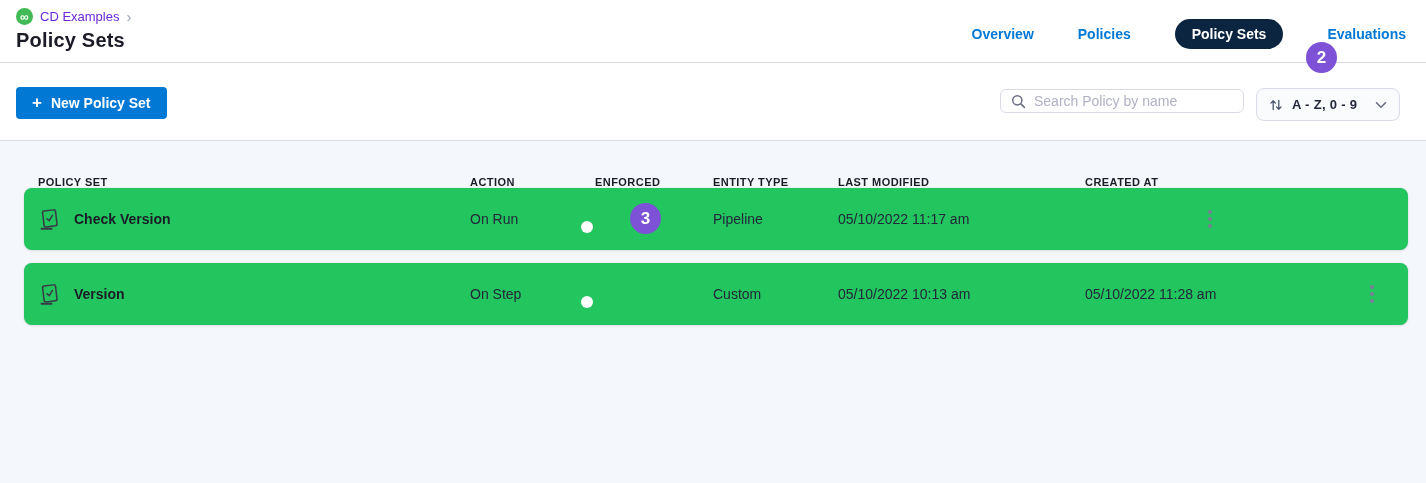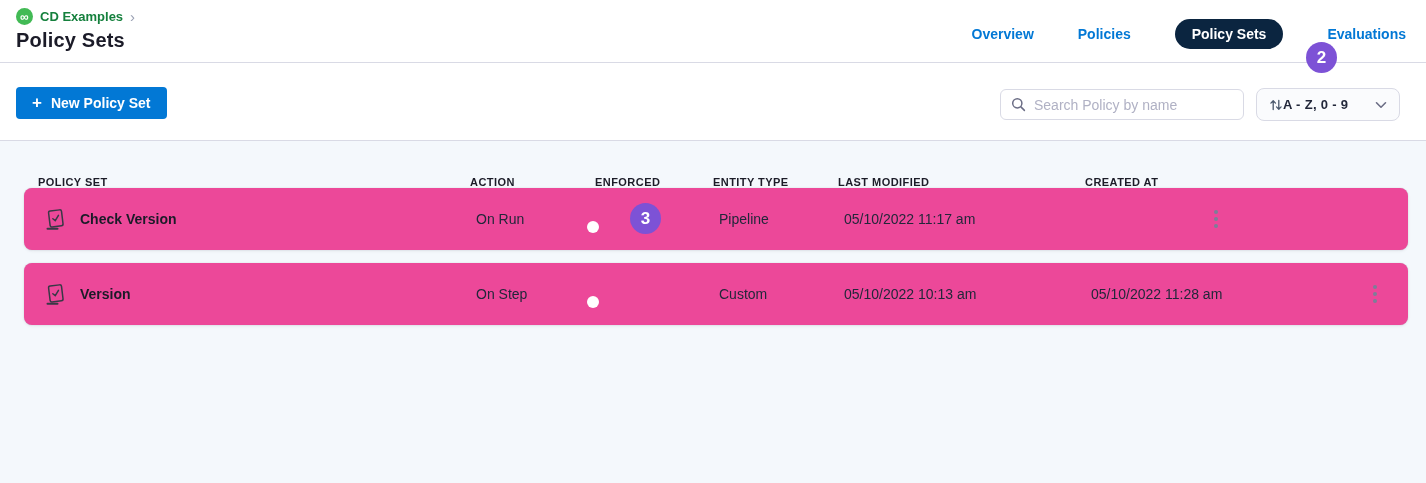--- a/index.html
+++ b/index.html
@@ -9,48 +9,48 @@
     background:#ffffff;
     position:relative;
     overflow:hidden;
     color:#1b1b28;
   }
   
   .header { position:relative; height:63px; background:#fff; border-bottom:1px solid #d9dae5; }
   .breadcrumb { position:absolute; left:16px; top:8px; display:flex; align-items:center; gap:7px; font-size:13px; }
   .cd-icon { width:17px; height:17px; border-radius:50%; background:#42ba55; color:#fff;
              display:flex; align-items:center; justify-content:center; font-size:12px; font-weight:700; line-height:1; }
-  .crumb-link { color:#15803d; text-decoration:none; font-weight:700; cursor:pointer; }
+  .crumb-link { color:#6d28d9; text-decoration:none; font-weight:400; cursor:pointer; }
   .crumb-chevron { color:#9aa0b3; font-size:15px; line-height:1; margin-top:-1px; }
   .page-title { position:absolute; left:16px; top:29px; font-size:20px; font-weight:700; color:#1b1b28; letter-spacing:.2px; }
   .nav { position:absolute; right:20px; top:19px; display:flex; align-items:center; gap:44px;margin-left:39px; }
   .nav-link { color:#0278d5; font-size:14px; font-weight:600; text-decoration:none; cursor:pointer; }
   .nav-pill { background:#0b2540; color:#fff; font-size:14px; font-weight:700; padding:7px 17px; border-radius:17px; cursor:pointer; }
   .count-badge { position:absolute; width:31px; height:31px; border-radius:50%; background:#7d52d6; color:#fff;
                  font-size:17px; font-weight:700; display:flex; align-items:center; justify-content:center; z-index:10; }
   .badge-nav { left:1306px; top:42px; }
   
   .toolbar { position:relative; height:78px; background:#fff; border-bottom:1px solid #d9dae5; }
   .btn-new { position:absolute; left:16px; top:24px; height:32px; display:flex; align-items:center; gap:9px;
              background:#0278d5; color:#fff; border:none; border-radius:4px; padding:0 16px;
              font-family:inherit; font-size:14px; font-weight:700; cursor:pointer; }
   .btn-new .plus { font-size:17px; font-weight:700; line-height:1; margin-top:-1px; }
-  .search-box { position:absolute; right:182px; top:26px; width:244px; height:31px; background:#fff;
+  .search-box { position:absolute; right:182px; top:26px; width:244px; height:24px; background:#fff;
                 border:1px solid #d9dae5; border-radius:6px; display:flex; align-items:center; gap:8px; padding:0 10px; }
   .search-box input { border:none; outline:none; flex:1; font-family:inherit; font-size:14px; color:#22273a; background:transparent; }
   .search-box input::placeholder { color:#b0b1c4; }
   .sort-box { position:absolute; right:26px; top:25px; width:144px; height:33px; background:#fafbfd;
-              border:1px solid #d9dae5; border-radius:8px; display:flex; align-items:center; padding:12px 12px; cursor:pointer; }
+              border:1px solid #d9dae5; border-radius:8px; display:flex; align-items:center; gap:9px; padding:12px 12px; cursor:pointer; }
   .sort-label { font-size:13px; font-weight:700; color:#22273a; flex:1; letter-spacing:.3px; }
   
   .table-section { position:relative; height:342px; background:#f4f8fc; padding:35px 18px 0 24px; }
   .grid { display:grid; grid-template-columns:432px 125px 118px 125px 247px 250px 1fr; align-items:center; }
   .table-header { padding-left:14px; }
   .th { font-size:11px; font-weight:700; color:#1c1c28; letter-spacing:.45px; }
-  .card { position:relative; width:1384px; height:62px; background:#ec4899; border-radius:8px; padding-left:20px;
+  .card { position:relative; width:1384px; height:62px; background:#22c55e; border-radius:8px; padding-left:14px;
           box-shadow:0 0 1px rgba(40,41,61,.25), 0 1px 3px rgba(96,97,112,.12); margin-bottom:13px; cursor:pointer; }
   .name-cell { display:flex; align-items:center; gap:13px; }
   .row-name { font-size:14px; font-weight:700; color:#1b1b28; }
   .cell { font-size:14px; color:#22273a; }
   .toggle { width:29px; height:16px; border-radius:9px; background:#0278d5; position:relative; cursor:pointer; }
   .toggle::after { content:""; position:absolute; top:2px; right:2px; width:12px; height:12px; border-radius:50%; background:#fff; }
   .badge-row { left:606px; top:15px; }
   .kebab { justify-self:center; display:flex; flex-direction:column; align-items:center; gap:3px; padding:5px 8px; cursor:pointer; }
   .kebab i { width:4px; height:4px; border-radius:50%; background:#7c7e98; }
   .icon-svg { display:block; }

